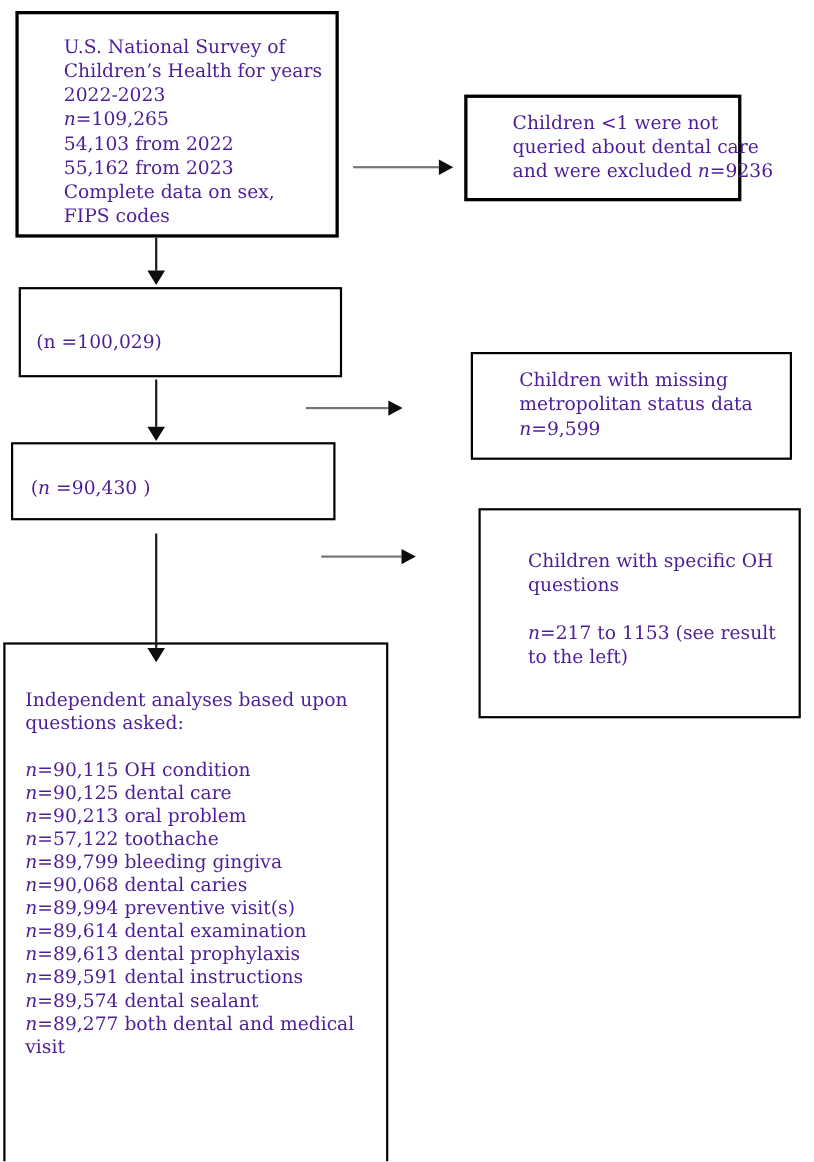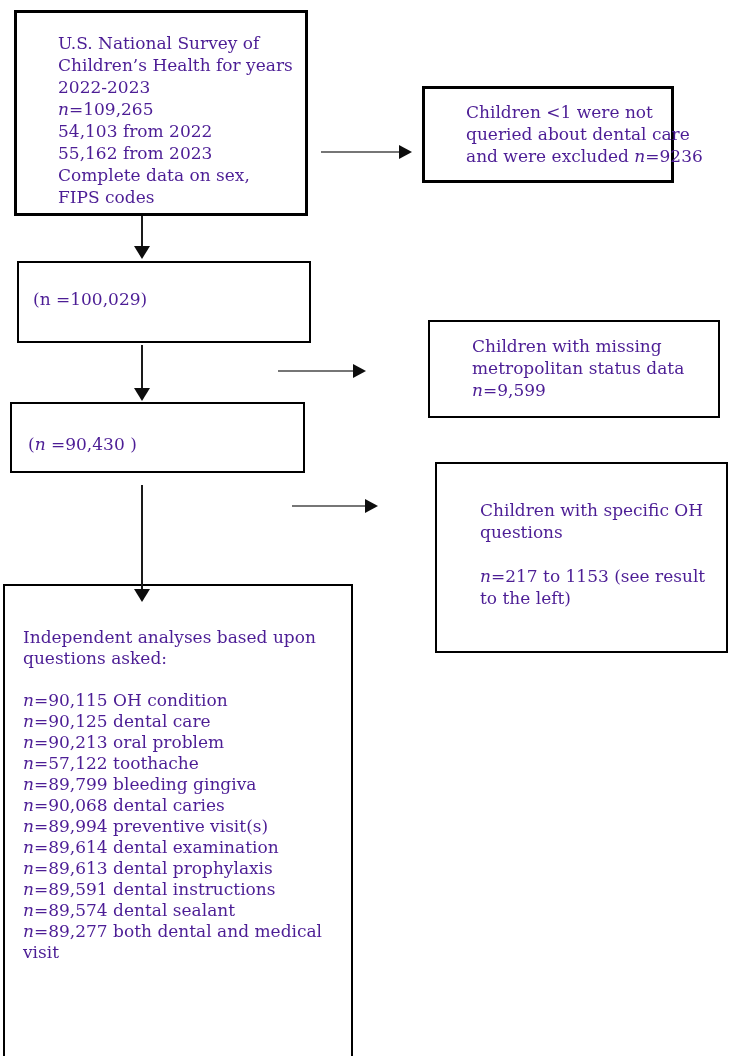--- a/index.html
+++ b/index.html
@@ -22,21 +22,21 @@
     background: #ffffff;
     border: 2px solid #000000;
     box-sizing: border-box;
     line-height: 22px;
   }
   .fbox .line {
     white-space: nowrap;
   }
   .b1 { left: 14px;  top: 10px;  width: 294px; height: 206px; border-width: 3px; padding: 19px 6px 0 41px; }
   .b2 { left: 422px; top: 86px;  width: 252px; height: 97px;  border-width: 3px; padding: 12px 6px 0 41px; }
-  .b3 { left: 17px;  top: 261px; width: 294px; height: 82px;  padding: 25px 6px 0 14px; }
+  .b3 { left: 17px;  top: 261px; width: 294px; height: 82px;  padding: 37px 6px 0 14px; }
   .b4 { left: 428px; top: 320px; width: 292px; height: 98px;  padding: 13px 6px 0 42px; }
   .b5 { left: 10px;  top: 402px; width: 295px; height: 71px;  padding: 29px 6px 0 16px; }
   .b6 { left: 435px; top: 462px; width: 293px; height: 191px; padding: 35px 6px 0 43px; }
   .b7 { left: 3px;  top: 584px; width: 350px; height: 522px; padding: 41px 6px 0 18px; line-height: 21px; }
 
   
   .arrow-h {
     position: absolute;
     display: flex;
     align-items: center;

